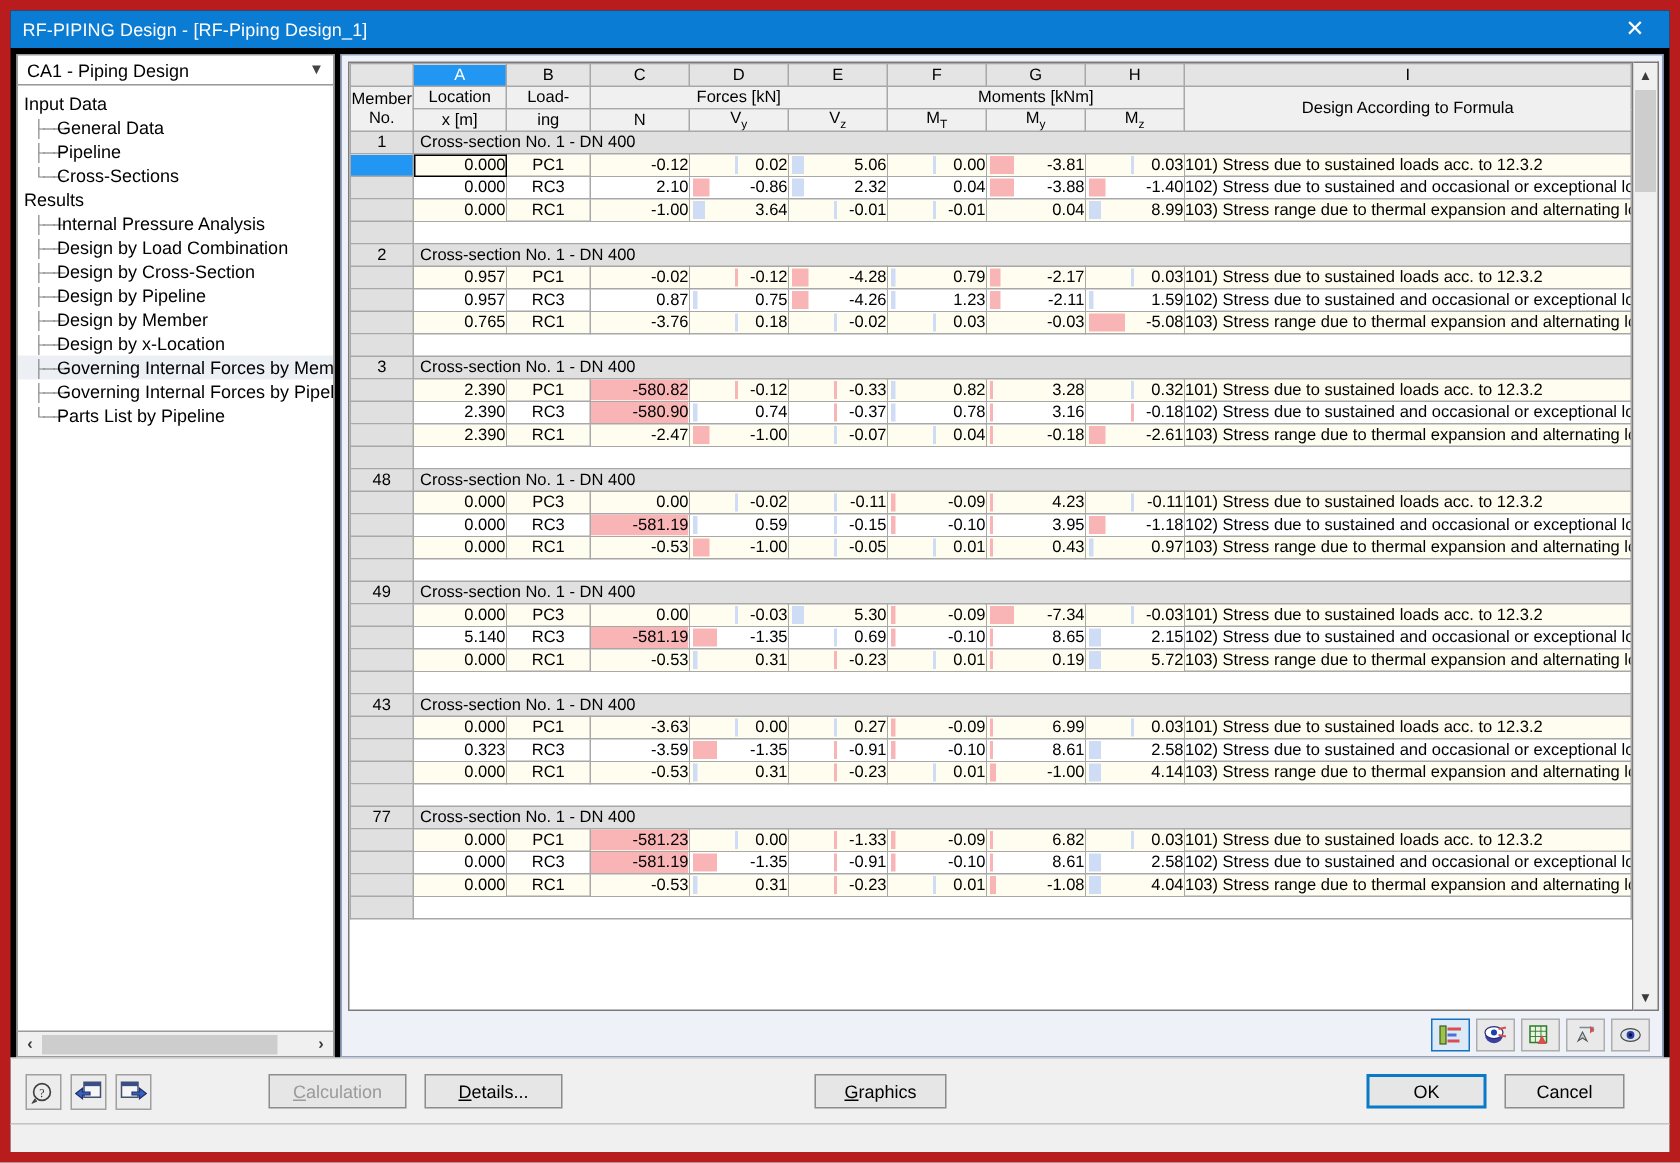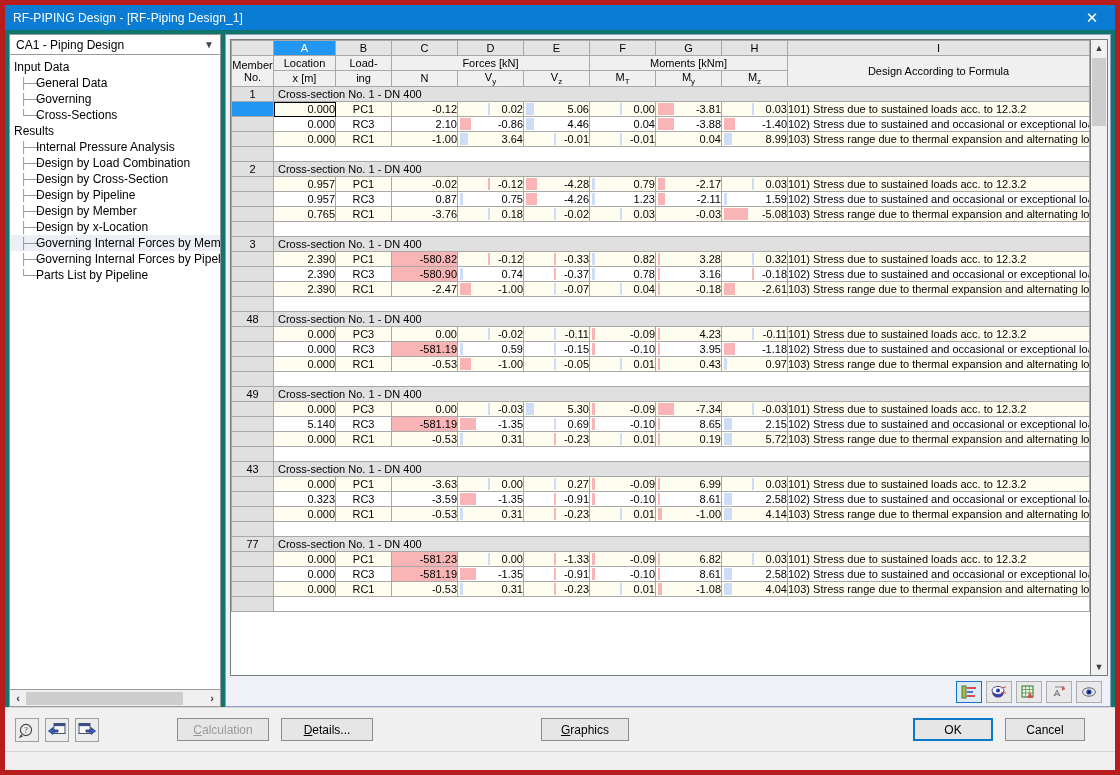--- a/index.html
+++ b/index.html
@@ -8,22 +8,22 @@
     overflow: hidden;
     background: #f0f0f0;
     font-family: "Liberation Sans", sans-serif;
     font-size: 11px;
     color: #000;
   }
   .window {
     position: relative;
     width: 1120px; height: 775px;
     box-sizing: border-box;
-    border: 5px solid #b91c1c;
-    background: #0f766e;
+    border: 7px solid #b91c1c;
+    background: #000000;
     display: flex; flex-direction: column;
   }
   
   .titlebar {
     height: 25px; min-height: 25px;
     background: #0b7cd4;
     display: flex; align-items: center;
     padding-left: 8px;
     color: #fff;
     font-size: 12px;
@@ -297,21 +297,21 @@
   <div class="body">
 
     <div class="leftpane">
       <div class="combo">
         <div class="cv">CA1 - Piping Design</div>
         <div class="chev">▼</div>
       </div>
       <div class="tree" id="tree">
           <div class="tnode">Input Data</div>
           <div class="tnode child"><span class="dashes">├──</span><span>General Data</span></div>
-          <div class="tnode child"><span class="dashes">├──</span><span>Governing</span></div>
+          <div class="tnode child"><span class="dashes">├──</span><span>Pipeline</span></div>
           <div class="tnode child"><span class="dashes">└──</span><span>Cross-Sections</span></div>
           <div class="tnode">Results</div>
           <div class="tnode child"><span class="dashes">├──</span><span>Internal Pressure Analysis</span></div>
           <div class="tnode child"><span class="dashes">├──</span><span>Design by Load Combination</span></div>
           <div class="tnode child"><span class="dashes">├──</span><span>Design by Cross-Section</span></div>
           <div class="tnode child"><span class="dashes">├──</span><span>Design by Pipeline</span></div>
           <div class="tnode child"><span class="dashes">├──</span><span>Design by Member</span></div>
           <div class="tnode child"><span class="dashes">├──</span><span>Design by x-Location</span></div>
           <div class="tnode child sel"><span class="dashes">├──</span><span>Governing Internal Forces by Member</span></div>
           <div class="tnode child"><span class="dashes">├──</span><span>Governing Internal Forces by Pipeline</span></div>
@@ -394,21 +394,21 @@
                   <td class="data num"><span class="bar neg" style="left:2px;width:16px"></span><span class="v">-3.81</span></td>
                   <td class="data num"><span class="bar pos" style="left:30px;width:2px"></span><span class="v">0.03</span></td>
                   <td class="data formula">101) Stress due to sustained loads acc. to 12.3.2</td>
                 </tr>
                 <tr class="r-even">
                   <td class="rowhdr"></td>
                   <td class="data num"><span class="v">0.000</span></td>
                   <td class="data txt"><span class="v">RC3</span></td>
                   <td class="data num"><span class="v">2.10</span></td>
                   <td class="data num"><span class="bar neg" style="left:2px;width:11px"></span><span class="v">-0.86</span></td>
-                  <td class="data num"><span class="bar pos" style="left:2px;width:8px"></span><span class="v">4.46</span></td>
+                  <td class="data num"><span class="bar pos" style="left:2px;width:8px"></span><span class="v">2.32</span></td>
                   <td class="data num"><span class="v">0.04</span></td>
                   <td class="data num"><span class="bar neg" style="left:2px;width:16px"></span><span class="v">-3.88</span></td>
                   <td class="data num"><span class="bar neg" style="left:2px;width:11px"></span><span class="v">-1.40</span></td>
                   <td class="data formula">102) Stress due to sustained and occasional or exceptional loads</td>
                 </tr>
                 <tr class="r-odd">
                   <td class="rowhdr"></td>
                   <td class="data num"><span class="v">0.000</span></td>
                   <td class="data txt"><span class="v">RC1</span></td>
                   <td class="data num"><span class="v">-1.00</span></td>

